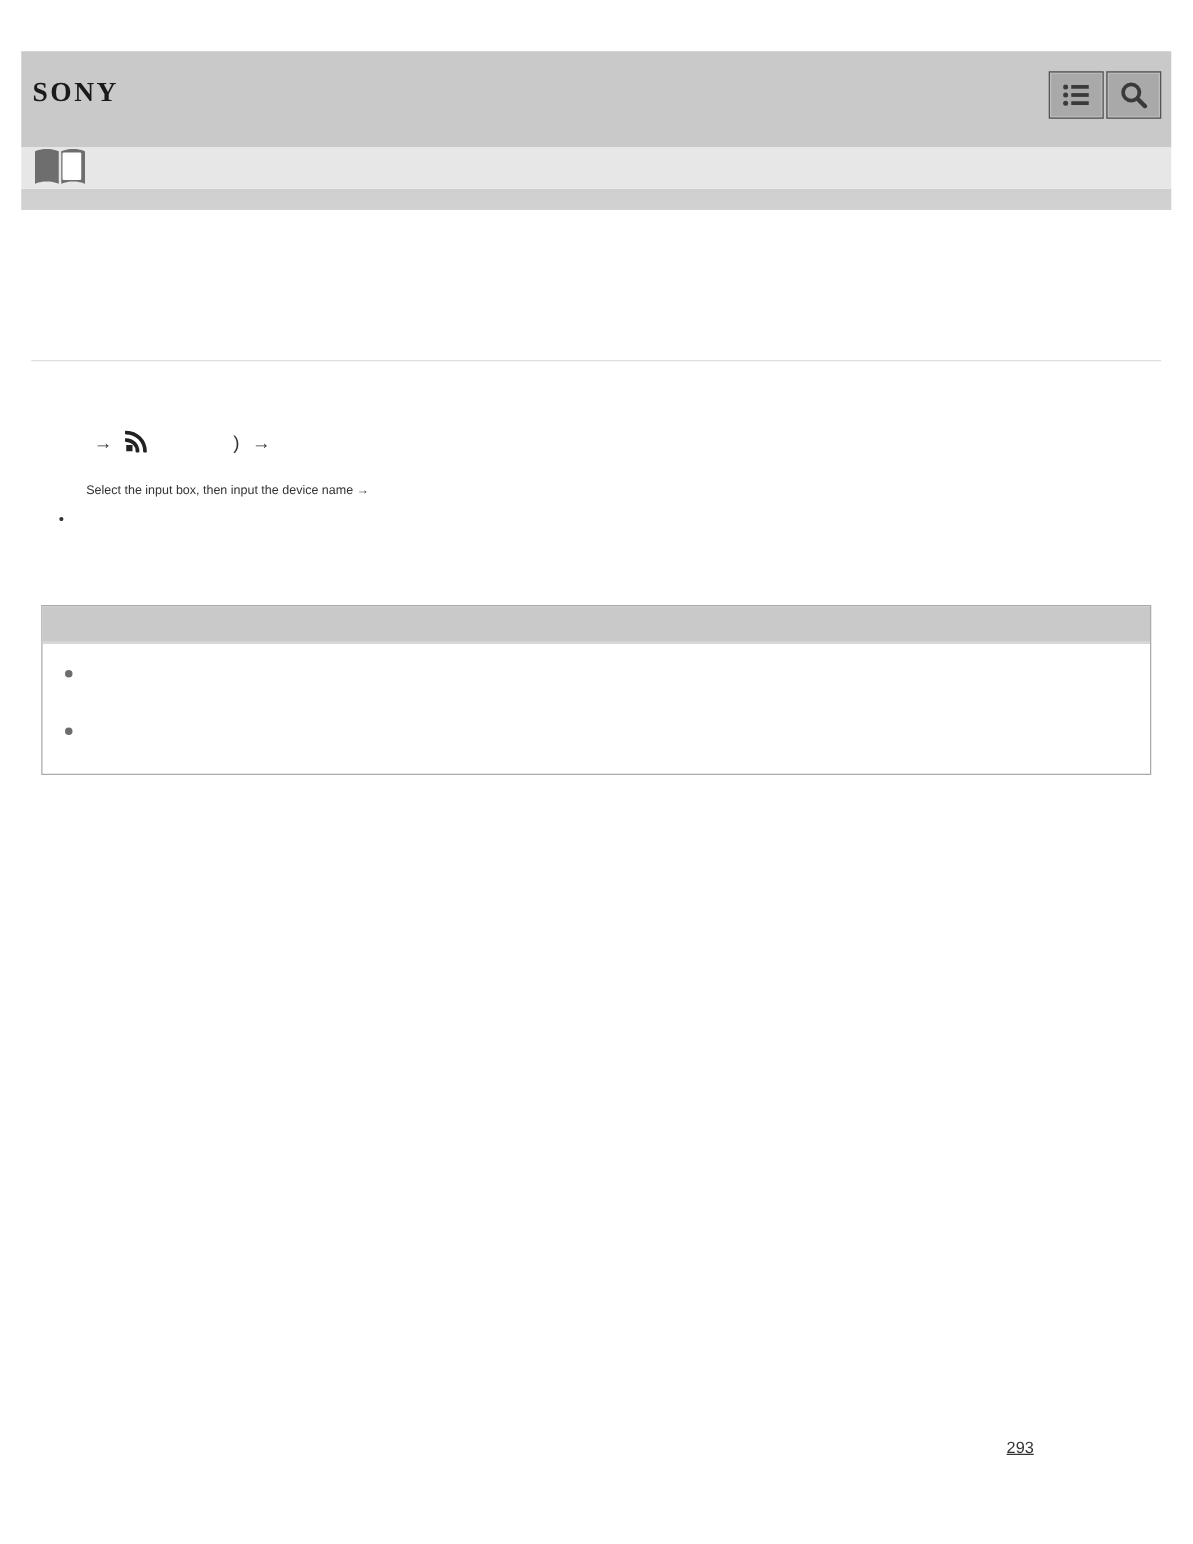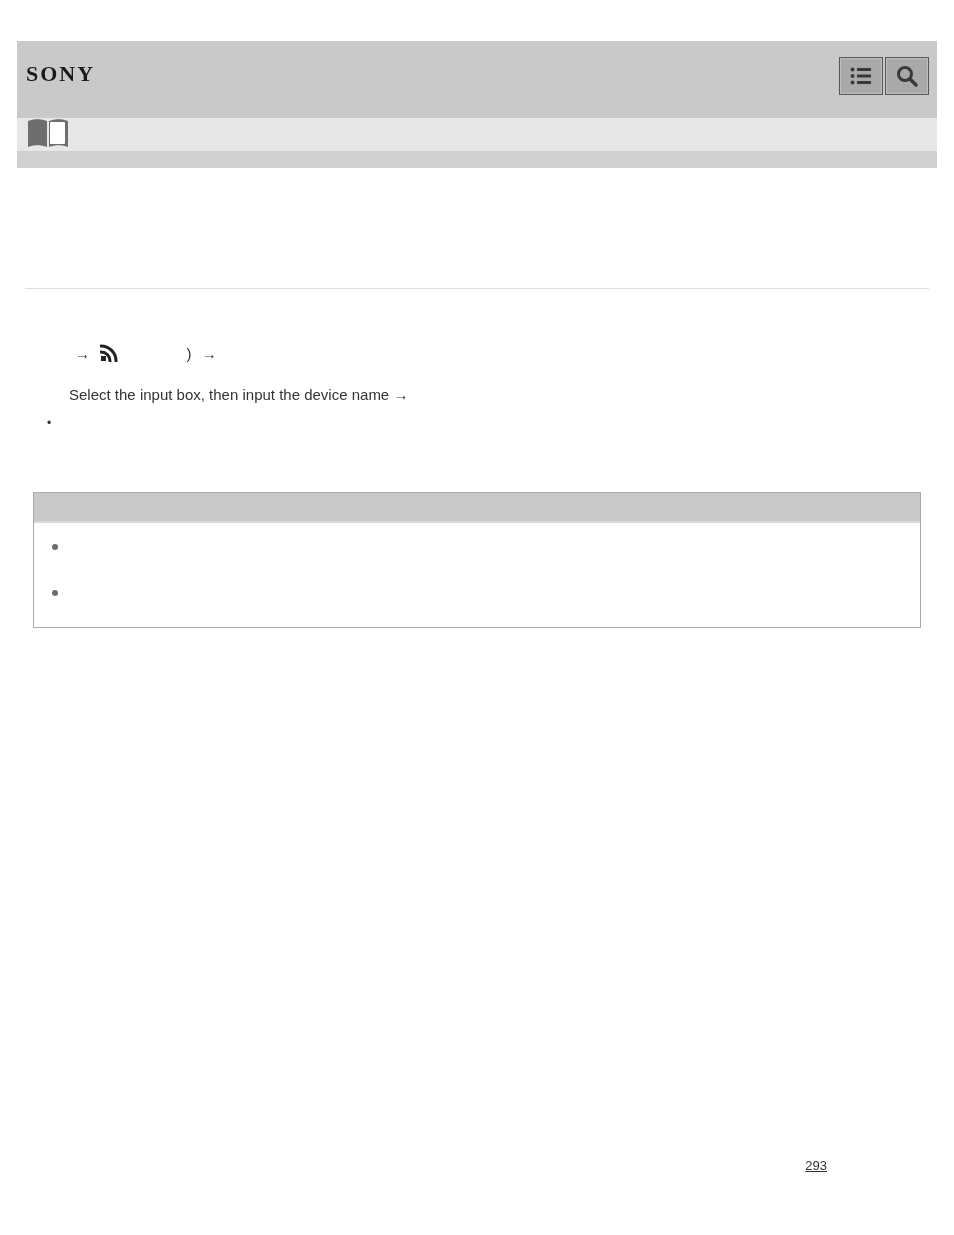--- a/index.html
+++ b/index.html
@@ -55,21 +55,21 @@
 
     .divider {
       border: 0; border-top: 1px solid #ddd;
       margin: 90px 0 55px 0;
     }
 
     .menu-path { margin-left: 44px; margin-bottom: 24px; font-size: 15px; }
     .arrow { margin: 0 6px; }
     .wifi-svg { display: inline-block; vertical-align: -3px; }
 
-    .step-text { margin-left: 44px; font-size: 15px; margin-bottom: 8px; }
+    .step-text { margin-left: 44px; font-size: 10px; margin-bottom: 8px; }
 
     .sub-bullet { list-style: none; margin: 10px 0 0 22px; }
     .sub-bullet li::before { content: "•"; margin-right: 8px; font-size: 12px; }
 
     .note-box {
       margin: 62px 8px 0 8px;
       border: 1px solid #aaa;
     }
     .note-title {
       background: #c9c9c9;

